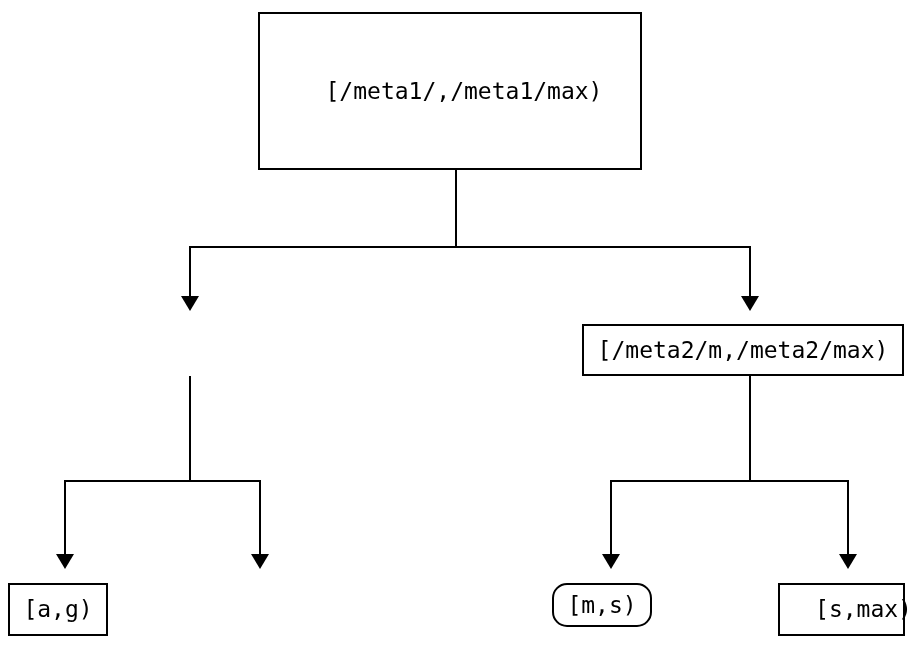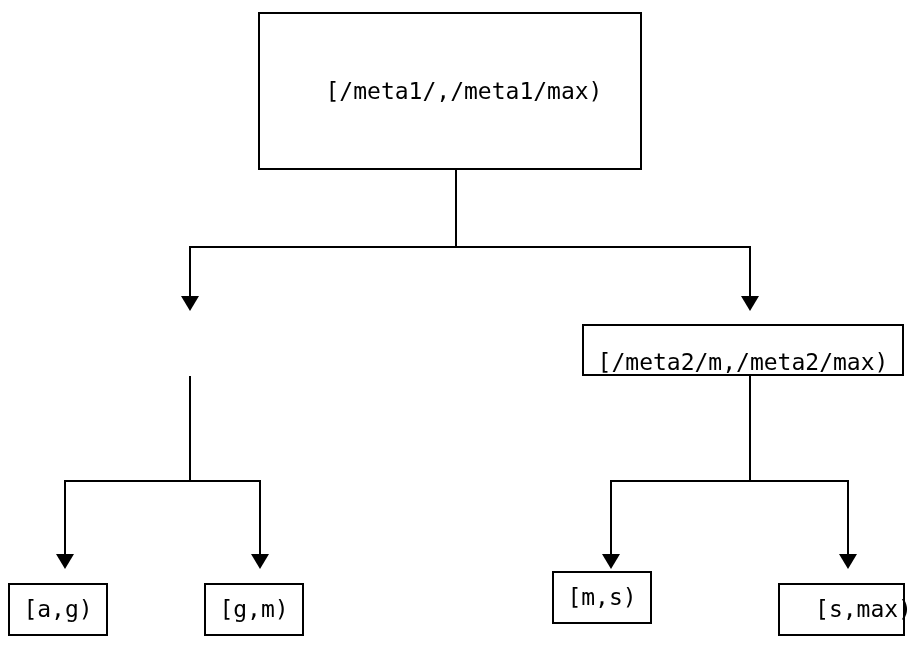--- a/index.html
+++ b/index.html
@@ -52,44 +52,41 @@
     <span>[/meta1/,/meta1/max)</span>
   </div>
 
   <div class="vline" style="left:455px; top:170px; height:78px;"></div>
   <div class="hline" style="left:189px; top:246px; width:562px;"></div>
   <div class="vline" style="left:189px; top:246px; height:52px;"></div>
   <div class="arrow" style="left:181px; top:296px;"></div>
   <div class="vline" style="left:749px; top:246px; height:52px;"></div>
   <div class="arrow" style="left:741px; top:296px;"></div>
 
-  <div class="node" style="left:582px; top:324px; width:322px; height:52px;align-items:flex-end;">
+  <div class="node" style="left:582px; top:324px; width:322px; height:52px;">
     <span>[/meta2/m,/meta2/max)</span>
   </div>
 
   <div class="vline" style="left:189px; top:376px; height:106px;"></div>
   <div class="hline" style="left:64px; top:480px; width:197px;"></div>
   <div class="vline" style="left:64px; top:480px; height:76px;"></div>
   <div class="arrow" style="left:56px; top:554px;"></div>
   <div class="vline" style="left:259px; top:480px; height:76px;"></div>
   <div class="arrow" style="left:251px; top:554px;"></div>
 
   <div class="vline" style="left:749px; top:376px; height:106px;"></div>
   <div class="hline" style="left:610px; top:480px; width:239px;"></div>
   <div class="vline" style="left:610px; top:480px; height:76px;"></div>
   <div class="arrow" style="left:602px; top:554px;"></div>
   <div class="vline" style="left:847px; top:480px; height:76px;"></div>
   <div class="arrow" style="left:839px; top:554px;"></div>
 
   <div class="node" style="left:8px; top:583px; width:100px; height:53px;text-align:right;">
     <span>[a,g)</span>
   </div>
-  <div class="node" style="left:204px; top:583px; width:100px; height:53px;">
-    <span>[g,m)</span>
-  </div>
-  <div class="node" style="left:552px; top:571px; width:100px; height:53px;">
+  <div class="node" style="left:552px; top:583px; width:100px; height:44px;border-radius:15px;">
     <span>[m,s)</span>
   </div>
   <div class="node" style="left:778px; top:583px; width:127px; height:53px;padding-left:44px;">
     <span>[s,max)</span>
   </div>
 
 </div>
 
 </body></html>

